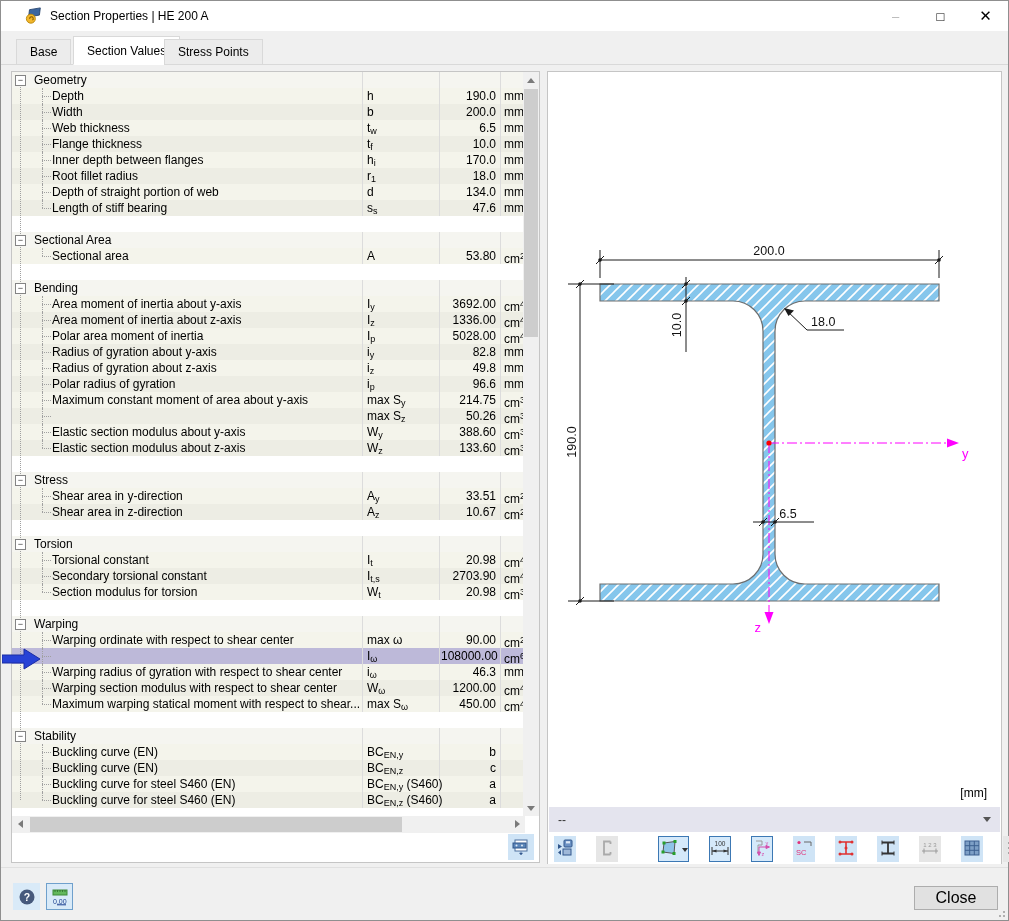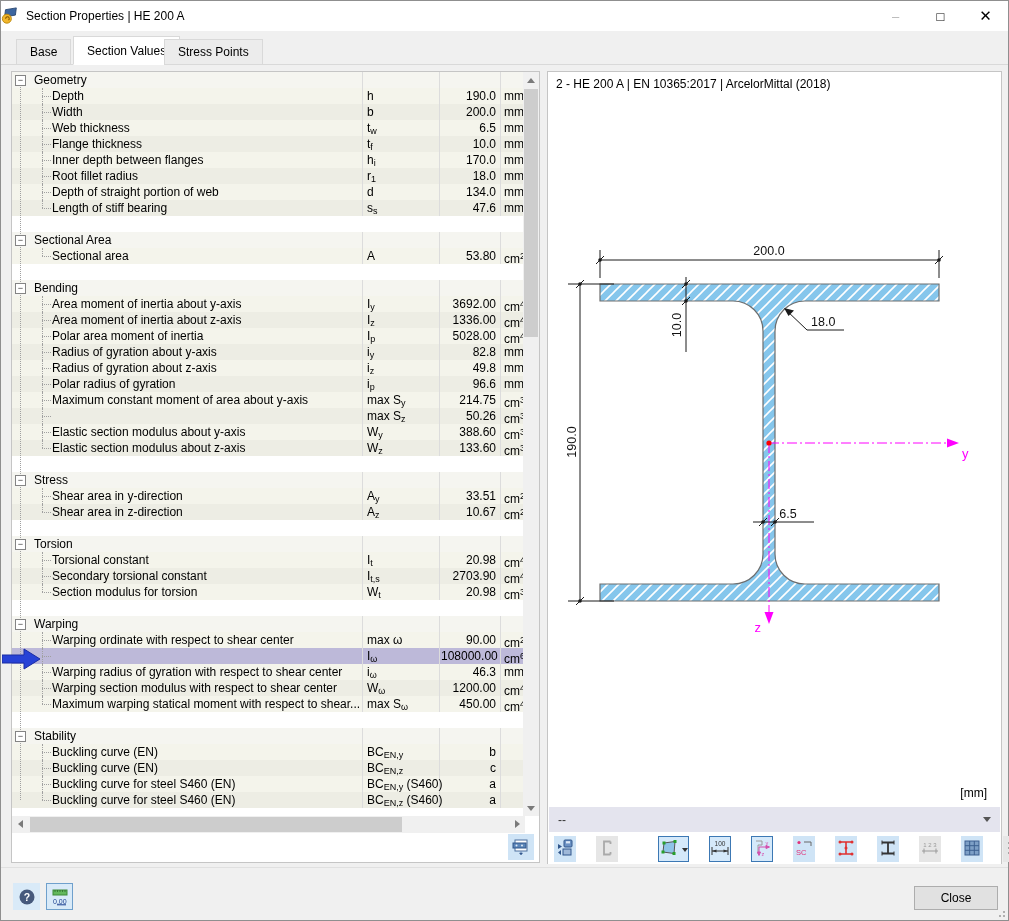--- a/index.html
+++ b/index.html
@@ -1,21 +1,21 @@
 <!DOCTYPE html>
 <html><head>
 <meta charset="utf-8">
 <style>
   * { margin:0; padding:0; box-sizing:border-box; }
   html,body { width:1009px; height:921px; }
   body { font-family:"Liberation Sans", sans-serif; font-size:12px; color:#000; background:#f0f0f0; position:relative; overflow:hidden; }
   .window { position:absolute; inset:0; background:#f0f0f0; border:1px solid #8f8f8f; }
 
   
-  .titlebar { position:absolute; left:0; top:0; right:0; height:30px; background:#fff; display:flex; align-items:center; padding-left:0; }
+  .titlebar { position:absolute; left:0; top:0; right:0; height:30px; background:#fff; display:flex; align-items:center; padding-left:24px; }
   .app-icon { width:18px; height:18px; margin-right:7px; }
   .title-text { font-size:12px; }
   .win-controls { position:absolute; right:0; top:0; height:30px; display:flex; }
   .win-btn { width:45px; height:30px; display:flex; align-items:center; justify-content:center; font-size:13px; cursor:default; }
   .win-btn.min { color:#b5b5b5; }
   .win-btn.close { font-size:15px; }
 
   
   .tabbar { position:absolute; left:0; top:30px; right:0; height:34px; background:#f0f0f0; border-bottom:1px solid #d9d9d9; }
   .tab { position:absolute; bottom:-1px; height:26px; padding:0 13px; line-height:25px; background:#ececec; border:1px solid #d9d9d9; border-bottom:1px solid #d9d9d9; white-space:nowrap; }
@@ -78,21 +78,21 @@
   .combo-text { flex:1; color:#333; }
   .combo .tri.down { border-top-color:#555; }
   .preview-toolbar { position:absolute; left:0; top:762px; width:453px; height:30px; background:#fff; display:flex; align-items:center; padding-left:6px; gap:20px; }
   .tb-spacer { width:42px; }
 
   
   .bottombar { position:absolute; left:0; right:0; bottom:0; height:53px; background:#f0f0f0; border-top:1px solid #e0e0e0; }
   .bottombar .icon-btn { position:absolute; top:15px; width:27px; height:27px; background:#d9eaf8; border:1px solid #d9eaf8; }
   #help-btn { left:12px; }
   #units-btn { left:45px; border:1px solid #6fa0cc; }
-  .close-btn { position:absolute; right:10px; top:18px; width:84px; height:24px; background:#e1e1e1; border:1px solid #adadad; font-family:"Liberation Sans",sans-serif; font-size:12px; text-align:center; line-height:22px; }
+  .close-btn { position:absolute; right:10px; top:18px; width:84px; height:24px; background:#e1e1e1; border:1px solid #adadad; font-family:"Liberation Sans",sans-serif; font-size:16px; text-align:center; line-height:22px; }
   .grip { position:absolute; right:3px; bottom:3px; width:10px; height:10px; }
   .grip i { position:absolute; width:2px; height:2px; background:#b0b0b0; }
 </style>
 </head>
 <body>
 
 <div class="window">
 
   <div class="titlebar">
     <svg class="app-icon" viewBox="0 0 20 20">
@@ -563,21 +563,20 @@
         </svg>
       </div>
     </div>
   </div>
 
   <svg class="hl-arrow" width="40" height="22">
     <polygon points="0,7 22,7 22,1 38,11 22,21 22,15 0,15" fill="#2742d6" stroke="#1b2ca3"></polygon>
   </svg>
 
   <div class="preview-panel">
-    <div class="preview-header">2 - HE 200 A | EN 10365:2017 | ArcelorMittal (2018)</div>
 
     <svg class="drawing" viewBox="0 0 453 712">
       <defs>
         <pattern id="hatch" width="11" height="11" patternUnits="userSpaceOnUse">
           <path d="M0,11 L11,0 M-1,1 L1,-1 M10,12 L12,10" stroke="#ffffff" stroke-width="1.6" fill="none"></path>
         </pattern>
       </defs>
 
       <g>
         <path d="M52,212 L391,212 L391,229 L257,229 A30,30 0 0 0 227,259 L227,482 A30,30 0 0 0 257,512 L391,512 L391,529 L52,529 L52,512 L185,512 A30,30 0 0 0 215,482 L215,259 A30,30 0 0 0 185,229 L52,229 Z" fill="#85c6ec"></path>

